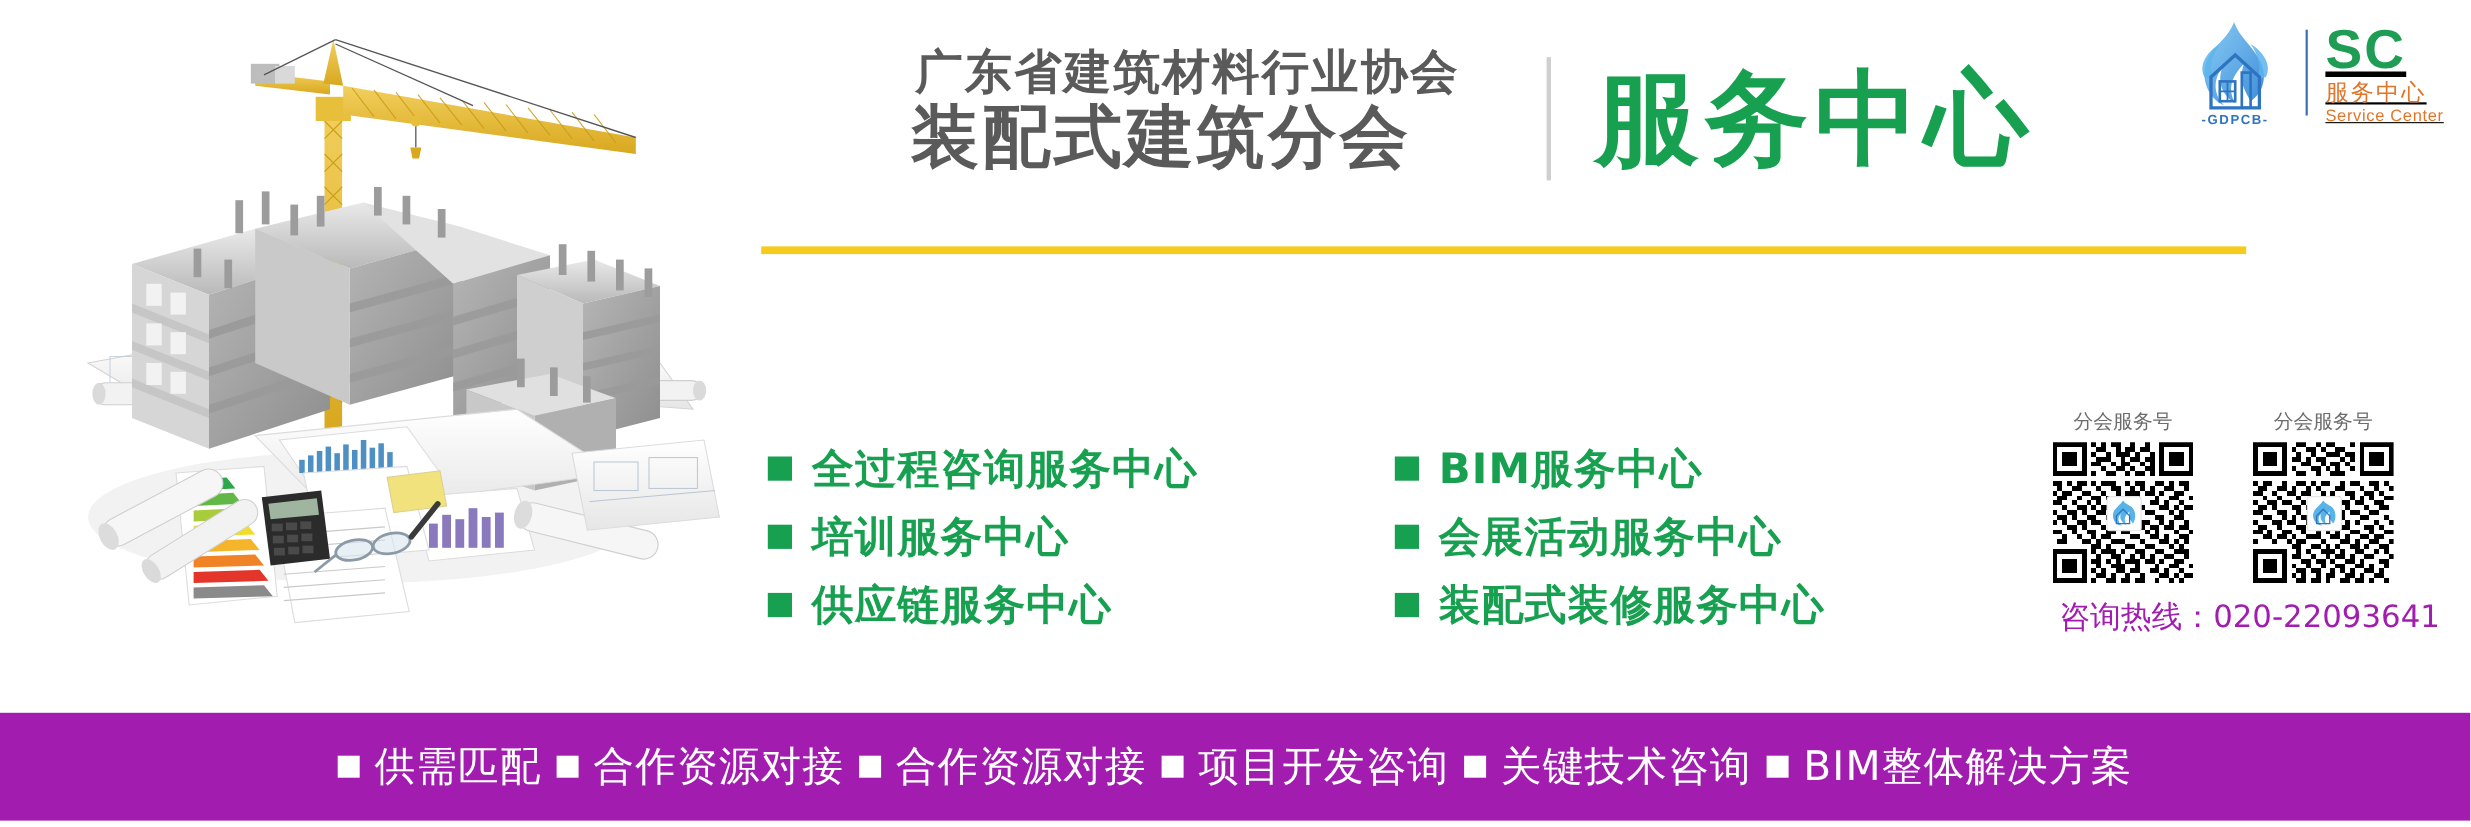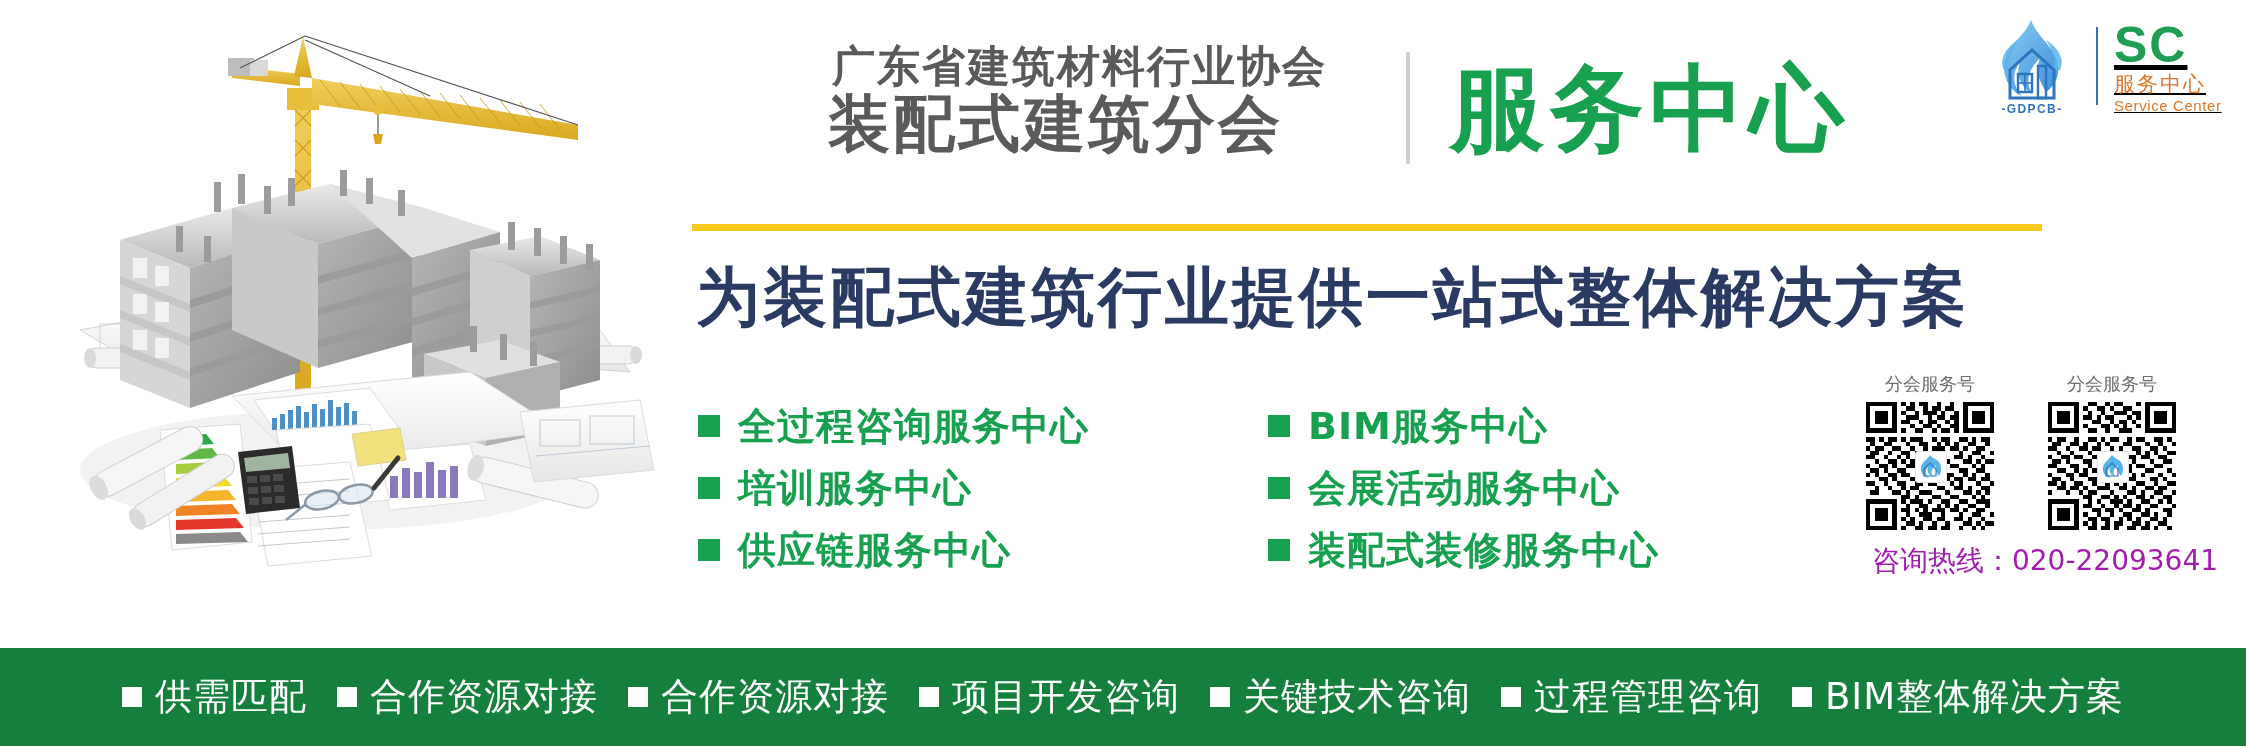--- a/index.html
+++ b/index.html
@@ -66,22 +66,22 @@
   .logo-sep{width:2px;height:78px;background:#3b6fb5;margin:0 16px;flex:0 0 auto;}
   .logo-text{flex:1 1 auto;padding-top:2px;text-decoration:underline;}
   .logo-sc{font-size:50px;line-height:50px;font-weight:bold;color:#1f9d54;letter-spacing:2px;
        font-family:"Liberation Sans",sans-serif;}
   .logo-cn{font-size:21px;line-height:25px;color:#e0762a;letter-spacing:2px;margin-top:2px;
        font-family:"DejaVu Sans","Liberation Sans",sans-serif;}
   .logo-en{font-size:15px;line-height:18px;color:#e0762a;letter-spacing:0.6px;
        font-family:"Liberation Sans",sans-serif;}
 
   
-  .bottombar{position:absolute;left:0;bottom:6px;width:2246px;height:98px;background:#15803d;
-       display:flex;align-items:center;justify-content:center;gap:30px;}
+  .bottombar{position:absolute;left:0;bottom:6px;width:2246px;height:98px;background:#a21caf;
+       display:flex;align-items:center;justify-content:center;gap:14px;}
   .bb-item{display:flex;align-items:center;}
   .bb-bullet{width:20px;height:20px;background:#ffffff;margin-right:13px;flex:0 0 auto;}
   .bb-label{font-size:37px;line-height:44px;color:#ffffff;letter-spacing:1px;white-space:nowrap;
        font-family:"DejaVu Sans","Liberation Sans",sans-serif;}
 </style>
 </head>
 <body>
 
 <div class="banner">
 
@@ -379,21 +379,20 @@
 
     <div class="titlewrap">
       <div class="org">广东省建筑材料行业协会</div>
       <div class="branch">装配式建筑分会</div>
       <div class="vdivider"></div>
       <div class="svccenter">服务中心</div>
     </div>
 
     <div class="goldrule"></div>
 
-    <div class="tagline">为装配式建筑行业提供一站式整体解决方案</div>
 
     <div class="services">
       <div class="svc-col left">
         <div class="svc-item">
           <span class="svc-bullet"></span>
           <span class="svc-label">全过程咨询服务中心</span>
         </div>
         <div class="svc-item">
           <span class="svc-bullet"></span>
           <span class="svc-label">培训服务中心</span>
@@ -554,21 +553,17 @@
     <div class="bb-item">
       <span class="bb-bullet"></span>
       <span class="bb-label">项目开发咨询</span>
     </div>
     <div class="bb-item">
       <span class="bb-bullet"></span>
       <span class="bb-label">关键技术咨询</span>
     </div>
     <div class="bb-item">
       <span class="bb-bullet"></span>
-      <span class="bb-label">过程管理咨询</span>
-    </div>
-    <div class="bb-item">
-      <span class="bb-bullet"></span>
       <span class="bb-label">BIM整体解决方案</span>
     </div>
   </div>
 
 </div>
 
 </body></html>

